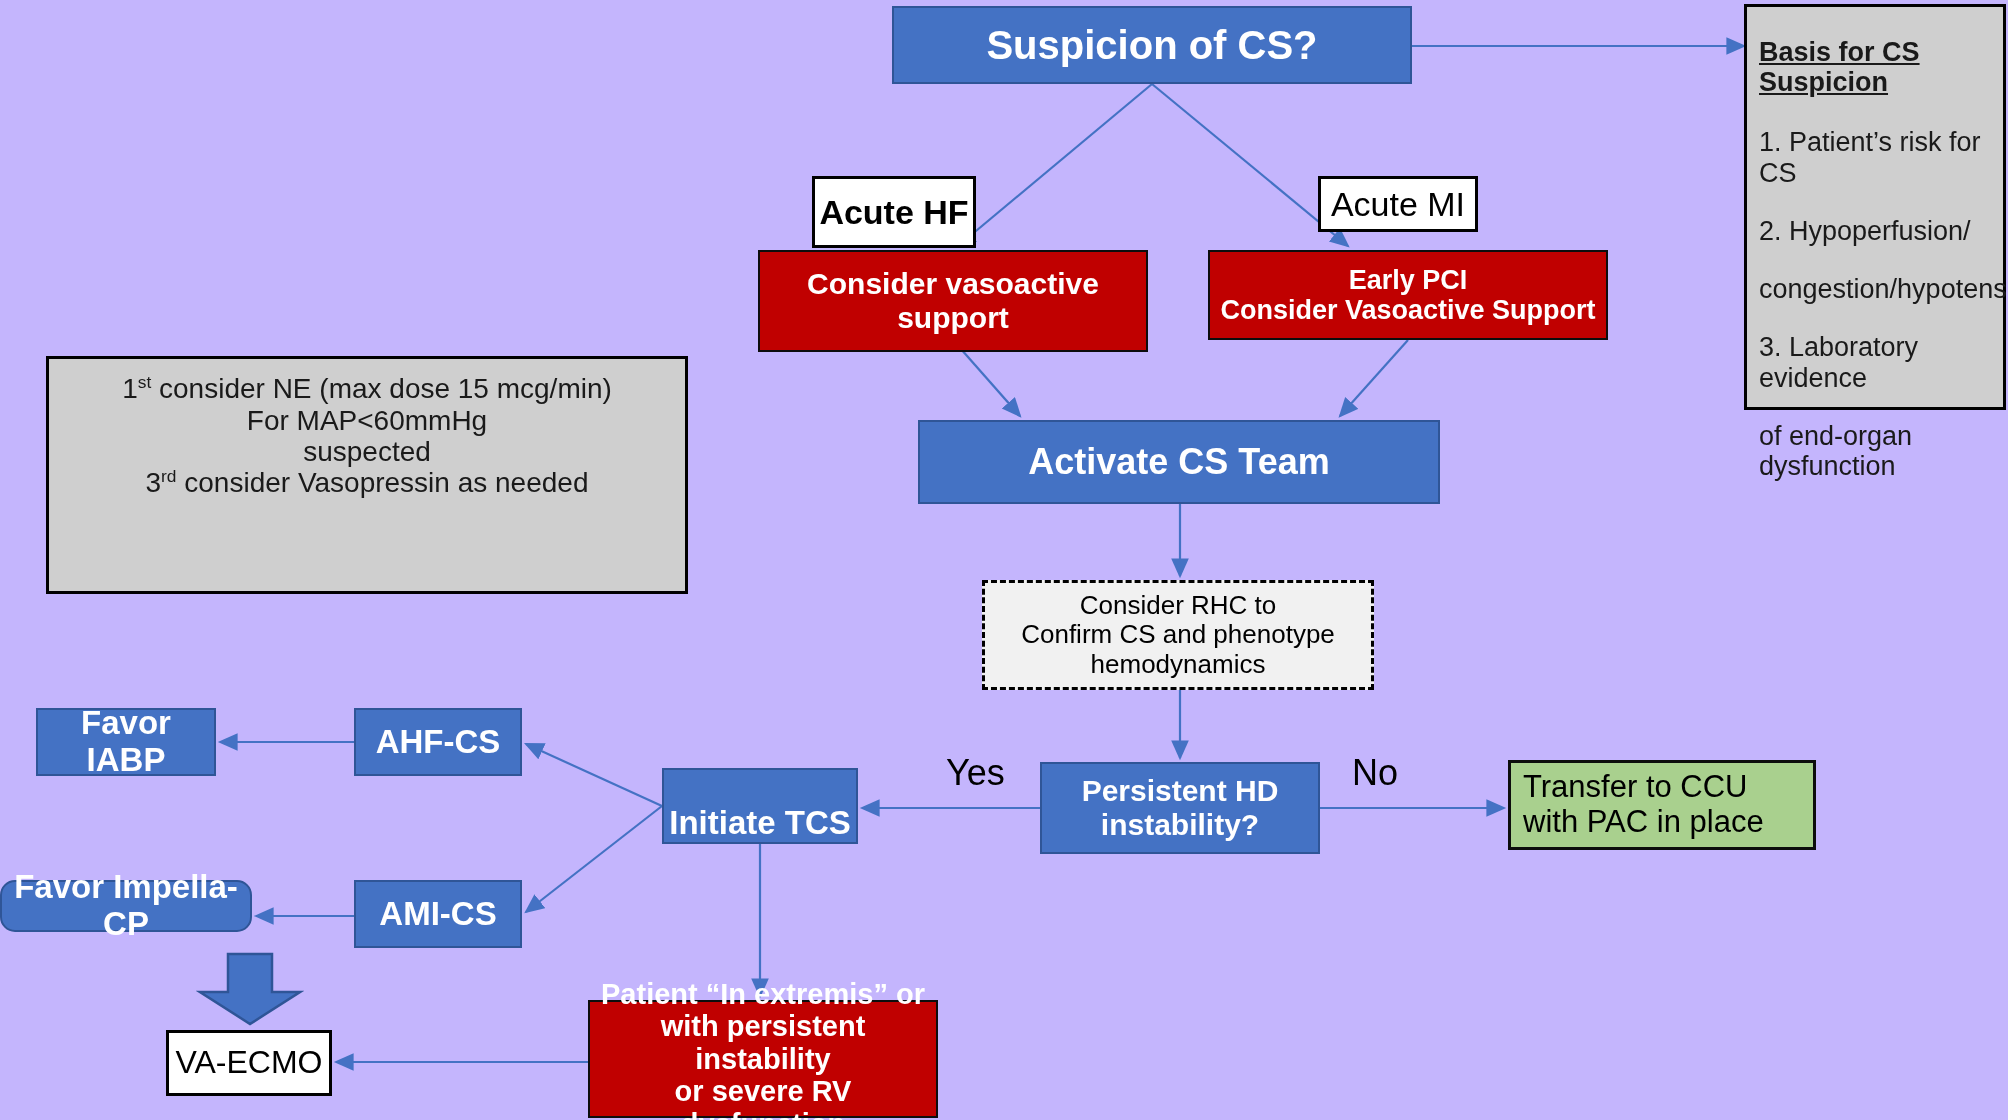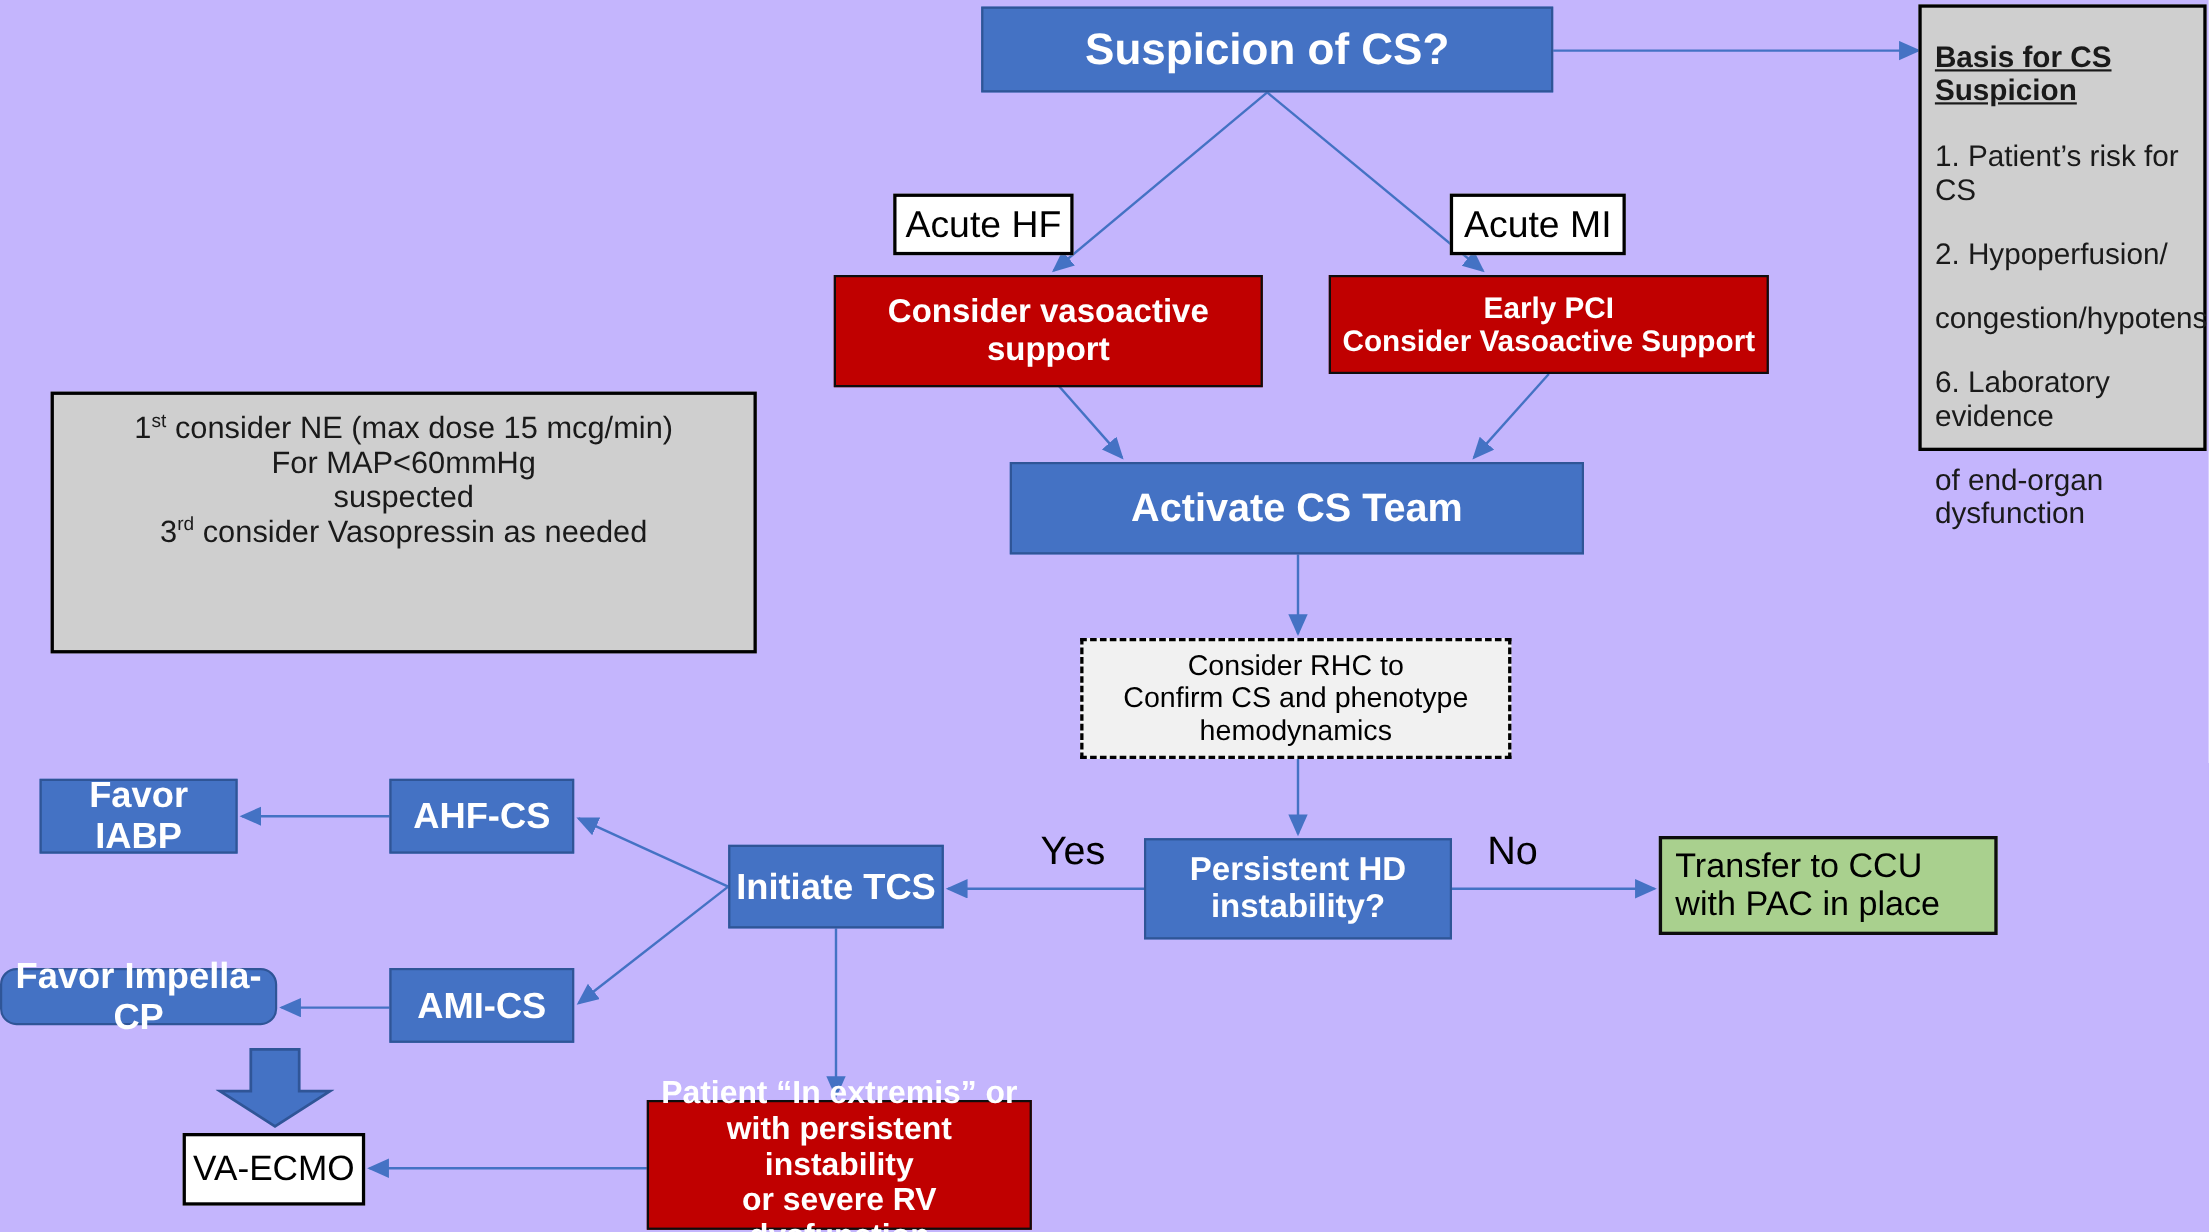--- a/index.html
+++ b/index.html
@@ -68,30 +68,30 @@
   }
   .plainlabel {
     position: absolute;
     color: #000000;
     font-weight: normal;
     white-space: nowrap;
   }
 
   
   #suspicion-cs   { left: 892px;  top: 6px;    width: 520px;  height: 78px;  font-size: 40px; }
-  #acute-hf       { left: 812px;  top: 176px;  width: 164px;  height: 56px;  font-size: 34px; }
+  #acute-hf       { left: 812px;  top: 176px;  width: 164px;  height: 72px;  font-size: 34px; font-weight: bold; }
   #acute-mi       { left: 1318px; top: 176px;  width: 160px;  height: 56px;  font-size: 34px; }
   #consider-vaso  { left: 758px;  top: 250px;  width: 390px;  height: 102px;  font-size: 30px; }
   #early-pci      { left: 1208px; top: 250px;  width: 400px;  height: 90px;  font-size: 27px; }
   #activate-cs    { left: 918px;  top: 420px;  width: 522px;  height: 84px;  font-size: 36px; }
   #consider-rhc   { left: 982px;  top: 580px;  width: 392px;  height: 110px; font-size: 26px; }
   #persistent-hd  { left: 1040px; top: 762px;  width: 280px;  height: 92px;  font-size: 30px; }
   #transfer-ccu   { left: 1508px; top: 760px;  width: 308px;  height: 90px;  font-size: 31px;
                     justify-content: flex-start; text-align: left; padding-left: 12px; }
-  #initiate-tcs   { left: 662px;  top: 768px;  width: 196px;  height: 76px;  font-size: 33px; }
+  #initiate-tcs   { left: 662px;  top: 768px;  width: 196px;  height: 76px;  font-size: 33px; align-items: flex-end; }
   #ahf-cs         { left: 354px;  top: 708px;  width: 168px;  height: 68px;  font-size: 33px; }
   #ami-cs         { left: 354px;  top: 880px;  width: 168px;  height: 68px;  font-size: 33px; }
   #favor-iabp     { left: 36px;   top: 708px;  width: 180px;  height: 68px;  font-size: 33px; }
   #favor-impella  { left: 0px;    top: 880px;  width: 252px;  height: 52px;  font-size: 33px; border-radius: 15px; }
   #va-ecmo        { left: 166px;  top: 1030px; width: 166px;  height: 66px;  font-size: 32px; }
   #patient-extremis { left: 588px; top: 1000px; width: 350px; height: 118px; font-size: 29px; }
   #basis-box      { left: 1744px; top: 4px;    width: 262px;  height: 406px; font-size: 27px;
                     align-items: flex-start; justify-content: flex-start;
                     padding: 30px 10px 10px 12px; text-align: left; }
   #vaso-guide     { left: 46px;   top: 356px;  width: 642px;  height: 238px; font-size: 28px;
@@ -243,21 +243,21 @@
 with persistent instability
 or severe RV dysfunction</span>
   </div>
 
   <div class="node gray" id="basis-box">
     <span style="display:block;width:100%">
       <span class="basis-title">Basis for CS Suspicion</span>
       <span class="basis-line">1. Patient’s risk for CS</span>
       <span class="basis-line">2. Hypoperfusion/</span>
       <span class="basis-line">congestion/hypotension</span>
-      <span class="basis-line">6. Laboratory evidence</span>
+      <span class="basis-line">3. Laboratory evidence</span>
       <span class="basis-line last">of end-organ dysfunction</span>
     </span>
   </div>
 
   <div class="node gray" id="vaso-guide">
     <span style="display:block;width:100%">
       <span class="vg-line"><span>1</span><sup>st</sup><span> consider NE (max dose 15 mcg/min)</span></span>
       <span class="vg-line">For MAP&lt;60mmHg</span>
       <span class="vg-line">suspected</span>
       <span class="vg-line"><span>3</span><sup>rd</sup><span> consider Vasopressin as needed</span></span>

